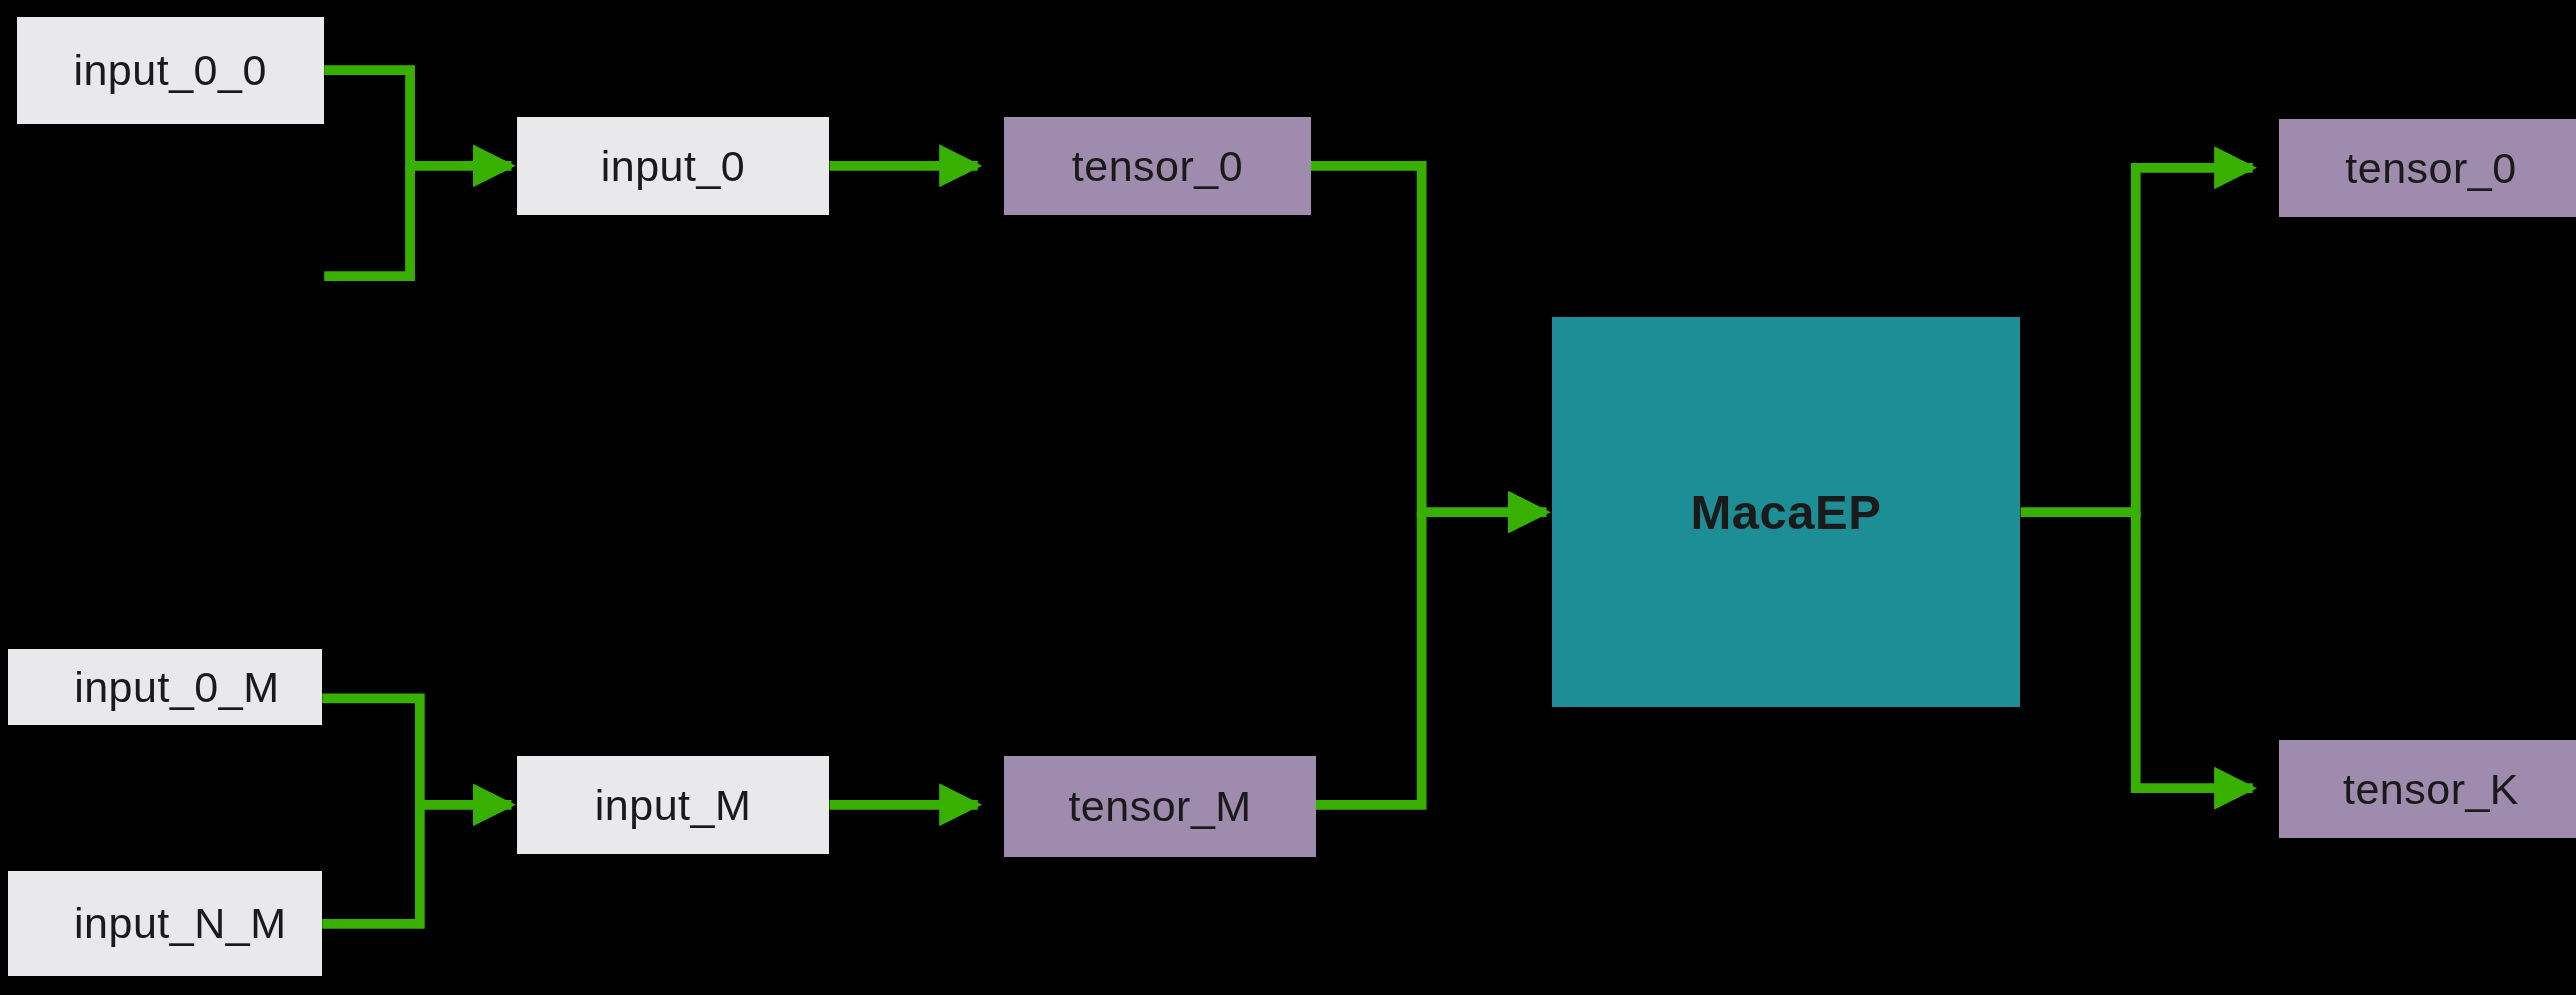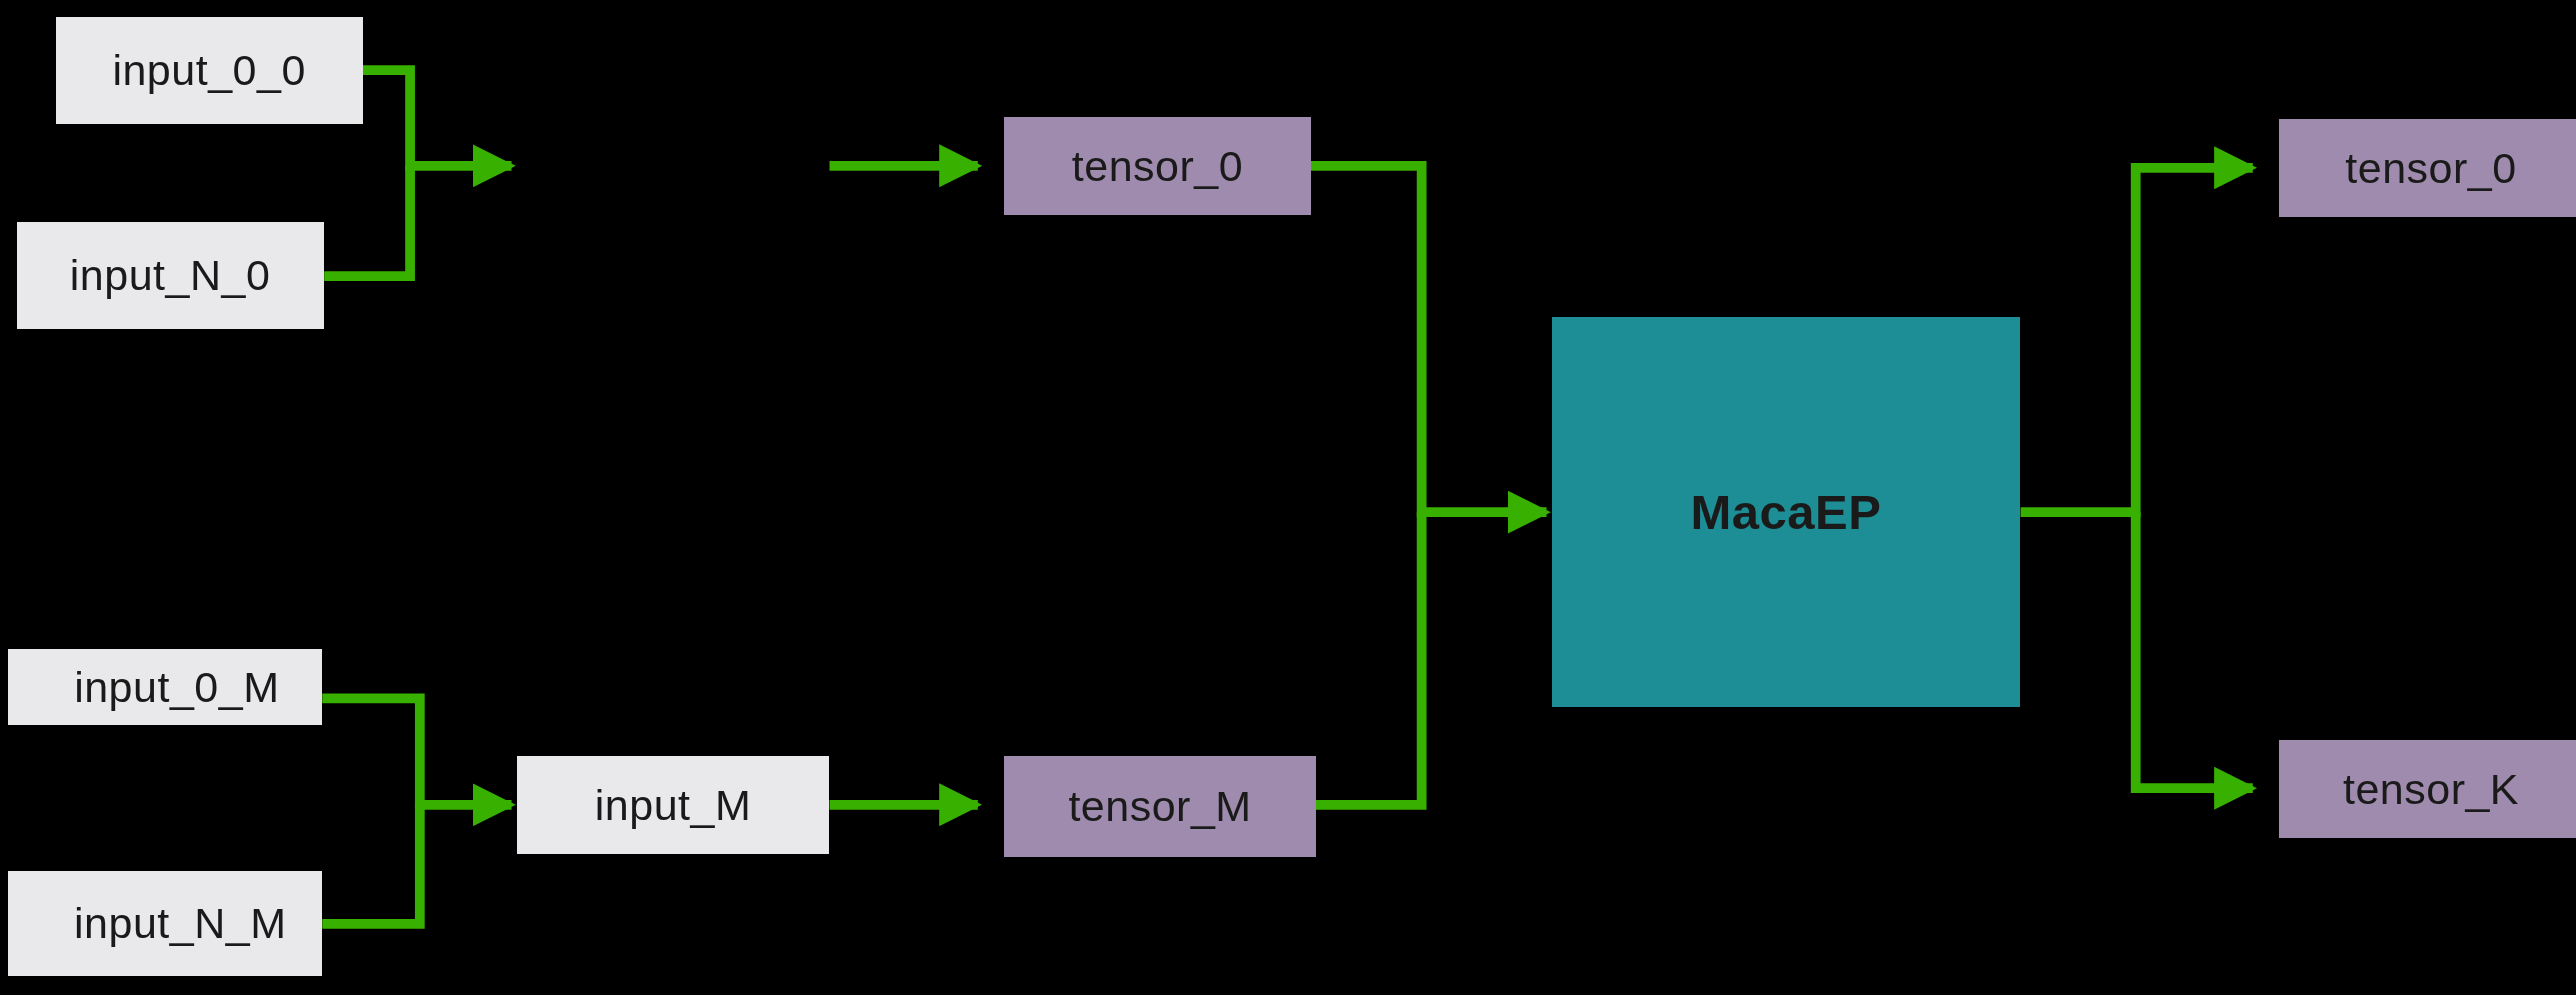--- a/index.html
+++ b/index.html
@@ -67,33 +67,33 @@
 
     <path class="edge" d="M850,825 L1002,825" marker-end="url(#arrowhead)"></path>
 
     <path class="edge" d="M1323,170 L1457,170 L1457,525 L1585,525" marker-end="url(#arrowhead)"></path>
     <path class="edge" d="M1328,825 L1457,825 L1457,525"></path>
 
     <path class="edge" d="M2071,525 L2189,525 L2189,172 L2309,172" marker-end="url(#arrowhead)"></path>
     <path class="edge" d="M2189,525 L2189,808 L2309,808" marker-end="url(#arrowhead)"></path>
   </svg>
 
-  <div class="node gray" style="left:16.6px; top:16.6px; width:307px; height:107px;margin-left:39px;">
+  <div class="node gray" style="left:16.6px; top:16.6px; width:307px; height:107px;">
     <span>input_0_0</span>
-  </div>
-  <div class="node gray" style="left:16.6px; top:222px; width:307px; height:107px;">
-    <span>input_N_0</span>
   </div>
   <div class="node gray" style="left:7.8px; top:649px; width:314px; height:76px;padding-left:24px;">
     <span>input_0_M</span>
   </div>
   <div class="node gray" style="left:7.8px; top:871px; width:314px; height:105px;padding-left:31px;">
     <span>input_N_M</span>
   </div>
 
+  <div class="node gray" style="left:517px; top:117px; width:312px; height:98px;">
+    <span>input_0</span>
+  </div>
   <div class="node gray" style="left:517px; top:756px; width:312px; height:98px;">
     <span>input_M</span>
   </div>
 
   <div class="node purple" style="left:984px; top:117px; width:307px; height:98px;">
     <span>tensor_0</span>
   </div>
   <div class="node purple" style="left:984px; top:756px; width:312px; height:101px;">
     <span>tensor_M</span>
   </div>

